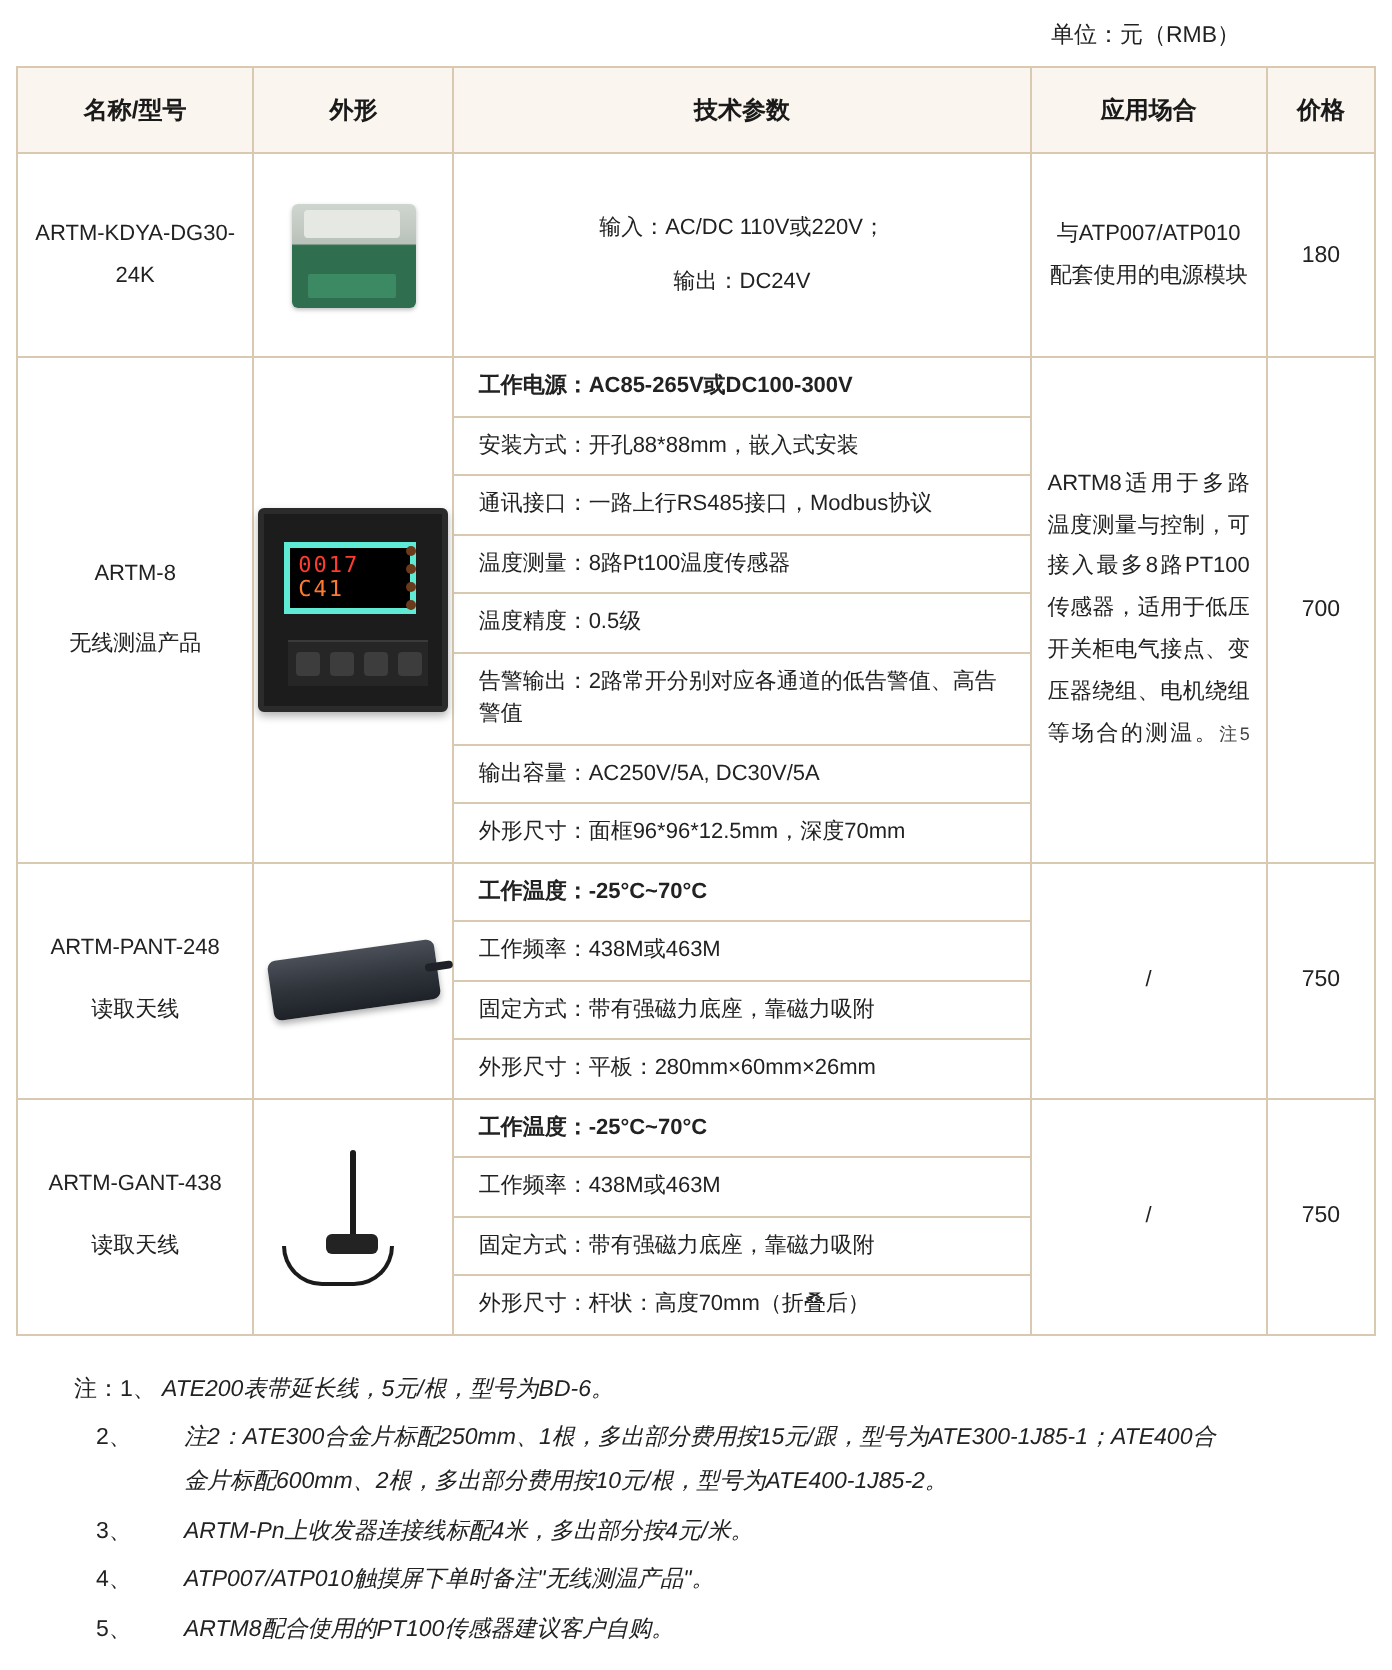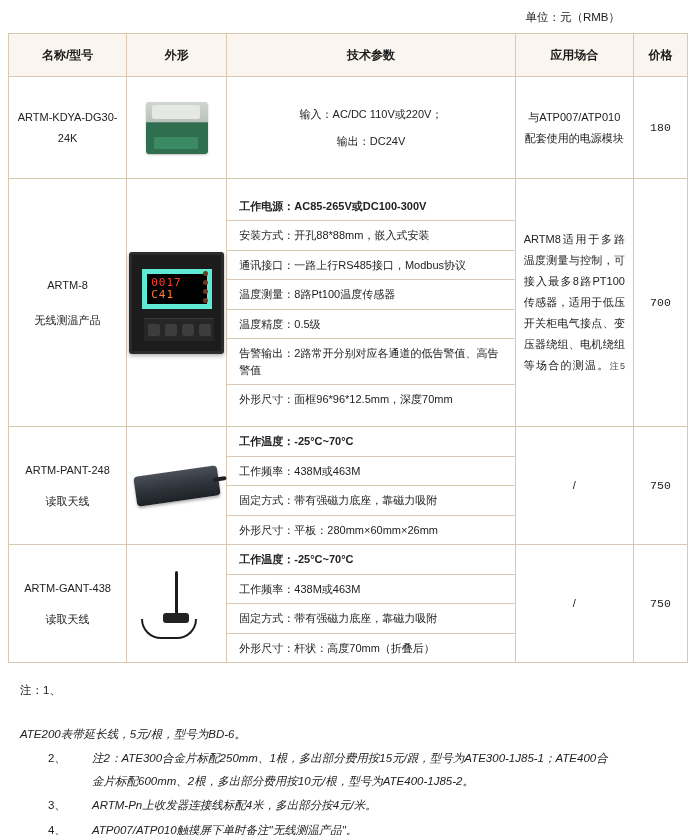--- a/index.html
+++ b/index.html
@@ -62,21 +62,20 @@
     font-size: 11px;
     line-height: 1.9;
     padding: 6px 8px;
   }
   td.use-cell.justify {
     text-align: justify;
     text-align-last: justify;
   }
   td.price-cell {
     font-size: 11.5px;
-    font-family: Liberation Mono, monospace;
   }
   td.shape-cell {
     padding: 6px 2px;
   }
   td.param-cell {
     padding: 0;
   }
   table.inner {
     border-collapse: collapse;
     width: 100%;
@@ -142,21 +141,21 @@
     border: 3px solid #2b2b2b;
     border-radius: 3px;
     position: relative;
     box-shadow: 0 2px 4px rgba(0,0,0,0.3);
   }
   .img-meter .screen {
     position: absolute;
     left: 10px; top: 14px;
     width: 60px; height: 30px;
     background: #000;
-    border: 5px solid #5eead4;
+    border: 3px solid #5eead4;
   }
   .img-meter .seg {
     position: absolute;
     left: 4px; top: 3px;
     color: #ff3b2f;
     font-family: "DejaVu Sans Mono", monospace;
     font-size: 11px;
     letter-spacing: 1px;
     line-height: 12px;
   }
@@ -245,22 +244,21 @@
     margin-bottom: 2px;
   }
   .notes .note-idx {
     width: 44px;
     flex: 0 0 44px;
     text-align: left;
   }
   .notes .note-first .note-idx { width: 44px; flex: 0 0 44px; }
   .notes .note-body { flex: 1; font-style: italic; }
   .notes .note-first {
-    margin-left: 0;
-    flex-direction: column;
+    margin-left: 17px;
   }
   .notes .indent {
     padding-left: 28px;
   }
 </style>
 </head>
 <body>
 
 <div class="page">
 
@@ -340,20 +338,23 @@
                   <td>通讯接口：一路上行RS485接口，Modbus协议</td>
                 </tr>
             <tr>
                   <td>温度测量：8路Pt100温度传感器</td>
                 </tr>
             <tr>
                   <td>温度精度：0.5级</td>
                 </tr>
             <tr>
                   <td>告警输出：2路常开分别对应各通道的低告警值、高告警值</td>
+                </tr>
+            <tr>
+                  <td>输出容量：AC250V/5A, DC30V/5A</td>
                 </tr>
             <tr>
                   <td>外形尺寸：面框96*96*12.5mm，深度70mm</td>
                 </tr>
           </tbody>
             </table>
         </td>
         <td class="use-cell justify">
           <span>ARTM8适用于多路温度测量与控制，可接入最多8路PT100传感器，适用于低压开关柜电气接点、变压器绕组、电机绕组等场合的测温。</span><span class="note-sup">注5</span>
         </td>

